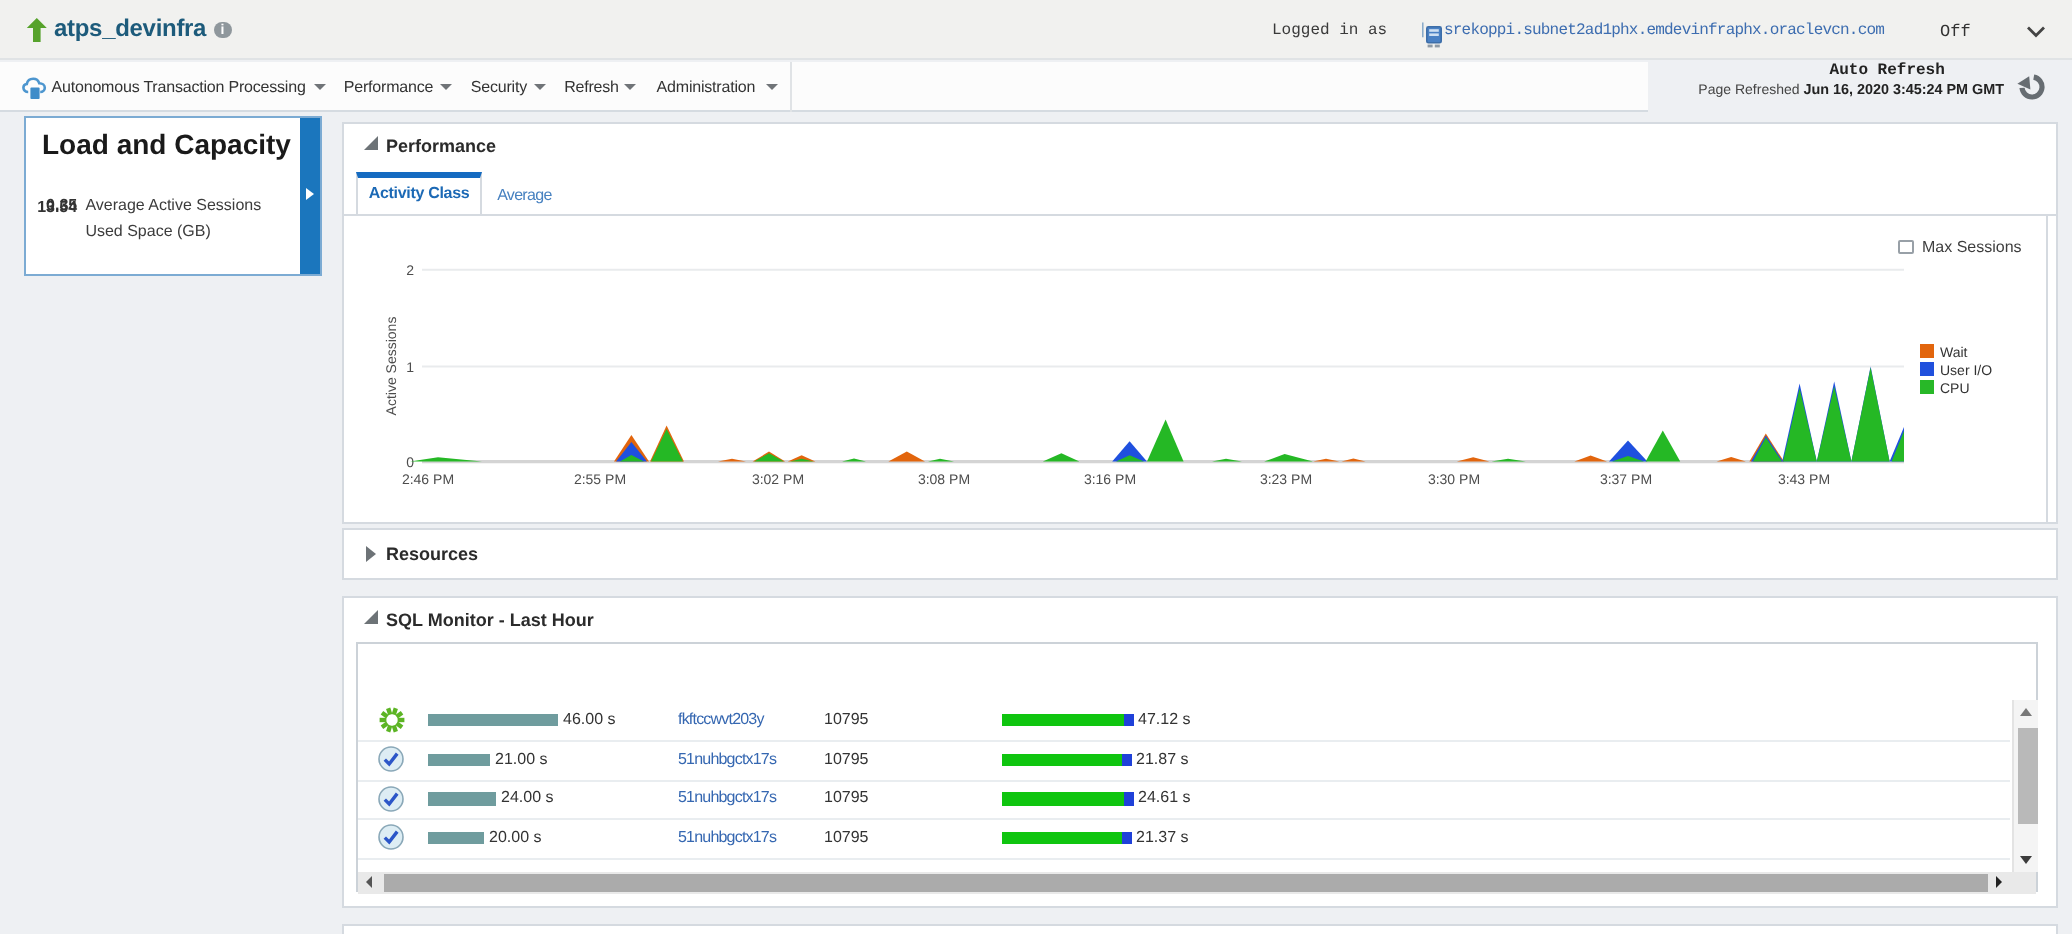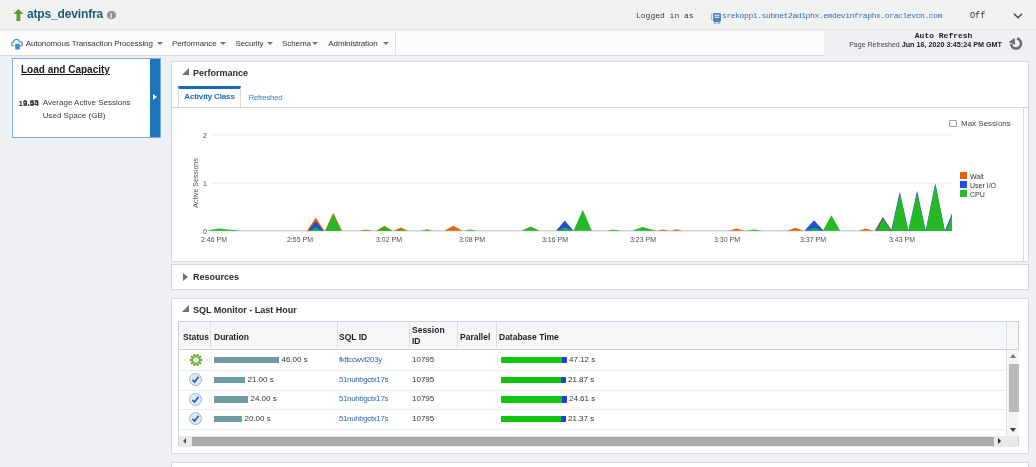--- a/index.html
+++ b/index.html
@@ -16,21 +16,21 @@
 
 #menubar { left:0; top:31px; width:824px; height:25px; background:#fcfcfc; border-bottom:1px solid #d5dbe1; }
 .mi { position:absolute; top:8px; color:#333; letter-spacing:-0.1px; }
 .caret { position:absolute; top:11px; width:0; height:0; border-left:3px solid transparent; border-right:3px solid transparent; border-top:3.5px solid #707478; }
 #msep { left:395px; top:0; width:1px; height:25px; background:#e0e3e6; }
 #pagerefreshed { top:9px; left:700px; width:302px; text-align:right; color:#444; font-size:7px; }
 
 #loadpanel { left:12px; top:58px; width:149px; height:80px; background:#fff; border:1px solid #7cabd3; }
 #loadstrip { right:0; top:0; width:10px; height:78px; background:#1b76bd; }
 #loadstrip .tri { position:absolute; left:2.5px; top:35px; width:0; height:0; border-top:3.5px solid transparent; border-bottom:3.5px solid transparent; border-left:4.5px solid #fff; }
-#loadtitle { left:8px; top:5px; font-size:10px; font-weight:bold; color:#1a1a1a;text-decoration:underline; }
+#loadtitle { left:8px; top:5px; font-size:14px; font-weight:bold; color:#1a1a1a; }
 .metricnum { position:absolute; left:0; width:25.6px; text-align:right; font-weight:bold; color:#333; }
 .metriclab { position:absolute; left:29.7px; color:#3c3c3c; }
 
 .section { position:absolute; left:171px; width:858px; background:#fff; border:1px solid #d5dae0; }
 .sechead { position:absolute; left:21px; font-size:9px; font-weight:bold; color:#2b2b2b; }
 .tri-open { position:absolute; left:9.6px; width:0; height:0; border-left:7.5px solid transparent; border-bottom:7.5px solid #6d7377; }
 .tri-closed { position:absolute; left:11px; width:0; height:0; border-top:4px solid transparent; border-bottom:4px solid transparent; border-left:5px solid #6d7377; }
 
 #tab1 { left:6px; top:24.2px; width:63px; height:20.4px; background:#fff; border:1px solid #d5dae0; border-top:3px solid #156bc1; border-bottom:none; text-align:center; line-height:16px; font-weight:bold; font-size:8px; letter-spacing:-0.15px; color:#1c69b5; z-index:3; }
 #tab2 { left:76.6px; top:31px; color:#4781c0; letter-spacing:-0.35px; }
@@ -89,21 +89,21 @@
   <svg class="abs" style="left:11px;top:6.5px;" width="13" height="13" viewBox="0 0 13 13">
       <path d="M3.1 8 C1.7 8 0.7 7 0.7 5.9 C0.7 4.9 1.4 4.1 2.4 4 C2.7 2.5 4 1.4 5.6 1.4 C7 1.4 8.2 2.3 8.6 3.6 C10.2 3.6 11.4 4.6 11.4 5.9 C11.4 7.1 10.4 8 9.1 8" fill="none" stroke="#4d96cf" stroke-width="1.3"></path>
       <rect x="4.2" y="5.8" width="4.6" height="5.7" rx="0.5" fill="#3f8cc9"></rect>
     </svg>
   <span class="mi" style="left:25.8px">Autonomous Transaction Processing</span>
     <span class="caret" style="left:157px"></span>
   <span class="mi" style="left:171.9px">Performance</span>
     <span class="caret" style="left:220.3px"></span>
   <span class="mi" style="left:235.4px">Security</span>
     <span class="caret" style="left:267px"></span>
-  <span class="mi" style="left:282.1px">Schema</span>
+  <span class="mi" style="left:282.1px">Refresh</span>
     <span class="caret" style="left:312.1px"></span>
   <span class="mi" style="left:328.3px">Administration</span>
     <span class="caret" style="left:383px"></span>
   <div id="msep" class="abs"></div>
   <div id="pagerefreshed" class="abs">Page Refreshed <span class="b" style="color:#222;font-size:7.2px">Jun 16, 2020 3:45:24 PM GMT</span></div>
   <svg class="abs" style="left:1008px;top:4px" width="16" height="16" viewBox="0 0 16 16">
       <path d="M8.87 3.58 A 5 5 0 1 1 3.02 8.94" fill="none" stroke="#676d72" stroke-width="2.6"></path>
       <path d="M0.7 6.9 L6.6 3.1 L7.2 9.7 Z" fill="#676d72"></path>
     </svg>
 </div>
@@ -116,21 +116,21 @@
   <div class="metricnum" style="top:38.5px">0.35</div>
     <div class="metriclab" style="top:38.5px">Average Active Sessions</div>
   <div class="metricnum" style="top:40px">13.54</div>
     <div class="metriclab" style="top:51.5px">Used Space (GB)</div>
 </div>
 
 <div class="section" id="perfsec" style="top:61px;height:201px">
   <div class="tri-open" style="top:6px"></div>
   <div class="sechead" style="top:6px">Performance</div>
   <div id="tab1" class="abs">Activity Class</div>
-  <div id="tab2" class="abs">Refreshed</div>
+  <div id="tab2" class="abs">Average</div>
   <div id="tabline" class="abs"></div>
   <div id="tabpanelR" class="abs"></div>
   <div id="mtbox" class="abs"></div>
   <div id="mtlab" class="abs">Max Sessions</div>
   <svg class="abs" style="left:0px;top:44.6px" width="856" height="156" viewBox="171 106 856 156">
     <line x1="210" y1="133.9" x2="951" y2="133.9" stroke="#e9ebed" stroke-width="1"></line>
     <line x1="210" y1="182.2" x2="951" y2="182.2" stroke="#e9ebed" stroke-width="1"></line>
     <line x1="210" y1="229.8" x2="951" y2="229.8" stroke="#d4d4d4" stroke-width="1.6"></line>
     <g font-size="7" fill="#4d4d4d">
       <text x="206" y="232.5" text-anchor="end">0</text>
@@ -202,34 +202,20 @@
 
 <div class="section" id="ressec" style="top:264px;height:26px">
   <div class="tri-closed" style="top:8px"></div>
   <div class="sechead" style="top:7px">Resources</div>
 </div>
 
 <div class="section" id="sqlsec" style="top:297.5px;height:156px">
   <div class="tri-open" style="top:6px"></div>
   <div class="sechead" style="top:6px">SQL Monitor - Last Hour</div>
   <div id="sqltable" class="abs">
-    <div class="hdrow">
-      <span class="hc" style="left:4px">Status</span>
-      <span class="hc" style="left:35px">Duration</span>
-      <span class="hc" style="left:160px">SQL ID</span>
-      <span class="hc" style="left:233px;top:3px;width:40px;line-height:10.5px">Session ID</span>
-      <span class="hc" style="left:281px">Parallel</span>
-      <span class="hc" style="left:320px">Database Time</span>
-      <span class="vline" style="left:31.4px"></span>
-      <span class="vline" style="left:157.7px"></span>
-      <span class="vline" style="left:229.6px"></span>
-      <span class="vline" style="left:278px"></span>
-      <span class="vline" style="left:317px"></span>
-      <span class="vline" style="left:827px"></span>
-    </div>
     <div id="tbody">
         <div class="rowline" style="top:47.9px"></div>
         <svg class="abs" style="left:9.5px;top:31.1px" width="14" height="14" viewBox="-7 -7 14 14">
           <line x1="2.80" y1="0.00" x2="6.20" y2="0.00" stroke="#5cb424" stroke-width="2.2"></line>
           <line x1="2.27" y1="1.65" x2="5.02" y2="3.64" stroke="#5cb424" stroke-width="2.2"></line>
           <line x1="0.87" y1="2.66" x2="1.92" y2="5.90" stroke="#5cb424" stroke-width="2.2"></line>
           <line x1="-0.87" y1="2.66" x2="-1.92" y2="5.90" stroke="#5cb424" stroke-width="2.2"></line>
           <line x1="-2.27" y1="1.65" x2="-5.02" y2="3.64" stroke="#5cb424" stroke-width="2.2"></line>
           <line x1="-2.80" y1="0.00" x2="-6.20" y2="0.00" stroke="#5cb424" stroke-width="2.2"></line>
           <line x1="-2.27" y1="-1.65" x2="-5.02" y2="-3.64" stroke="#5cb424" stroke-width="2.2"></line>

